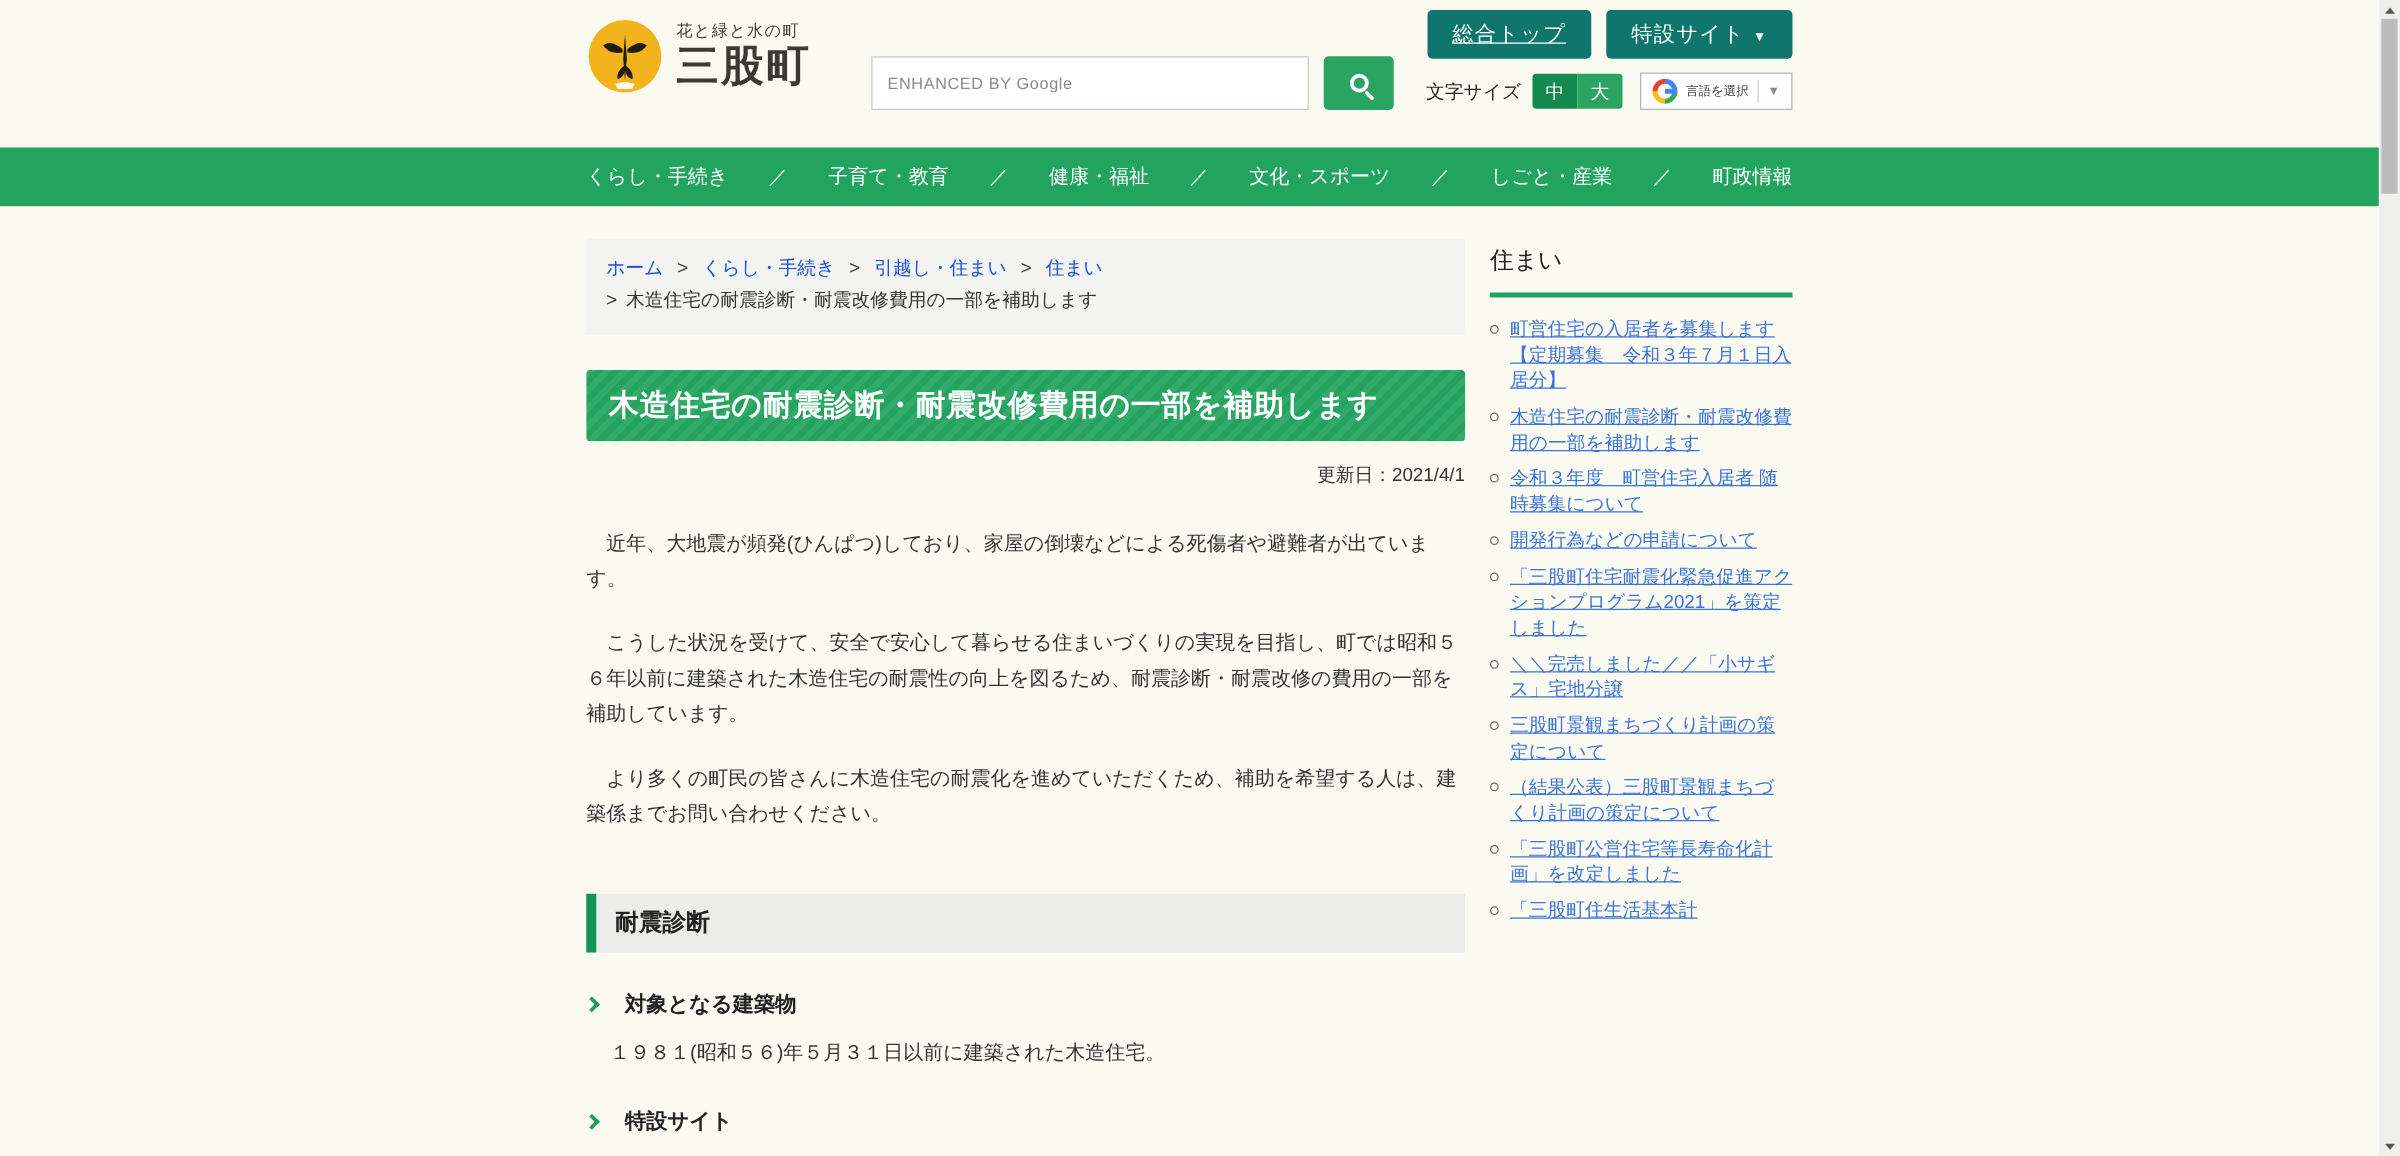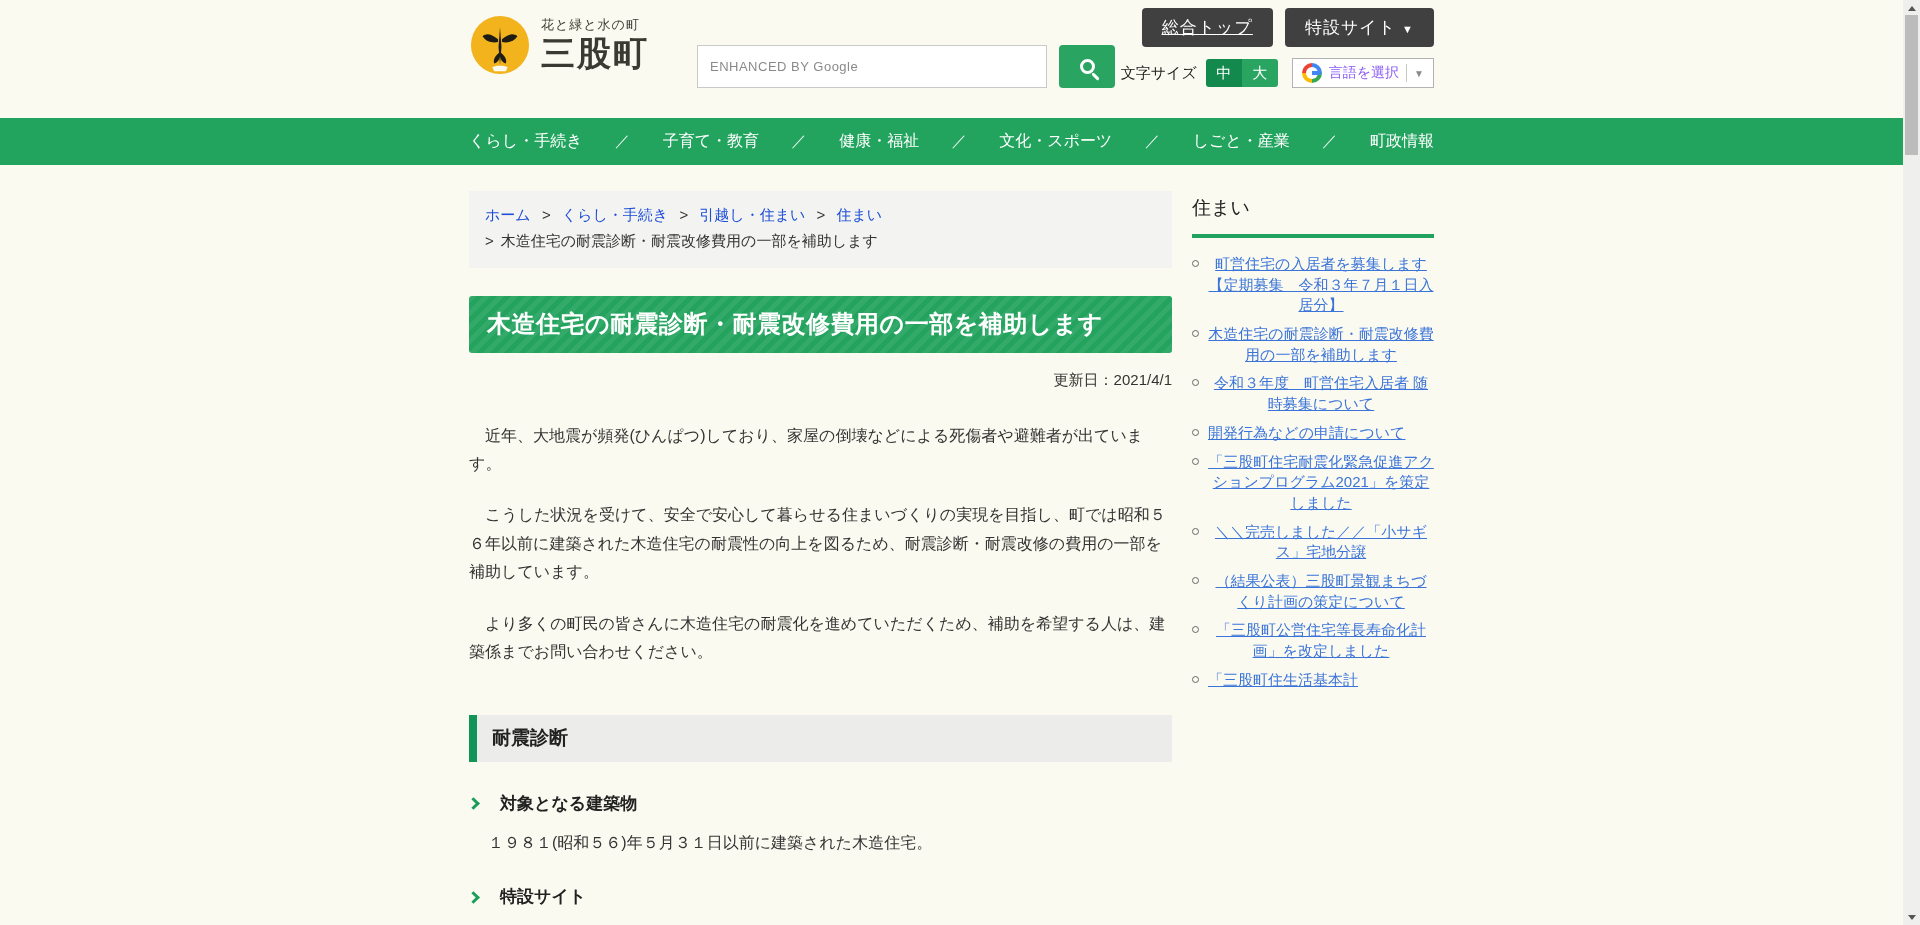--- a/index.html
+++ b/index.html
@@ -33,21 +33,21 @@
     width: 56px; height: 43px; margin-left: 12px; background: #2aa561; border: none;
     border-radius: 4px; cursor: pointer; display: flex; align-items: center; justify-content: center;
   }
   .mag { position: relative; width: 15px; height: 15px; border: 3px solid #fff; border-radius: 50%; }
   .mag::after { content: ""; position: absolute; left: 11px; top: 10px; width: 3px; height: 9px;
     background: #fff; transform: rotate(-45deg); border-radius: 2px; }
 
   .header-right { position: absolute; right: 0; top: 8px; display: flex; flex-direction: column; align-items: flex-end; }
   .top-buttons { display: flex; gap: 12px; }
   .brown-btn {
-    background: #404040; color: #fff; border: none; border-radius: 4px;
+    background: #0f766e; color: #fff; border: none; border-radius: 4px;
     font-size: 17px; padding: 8px 20px; cursor: pointer; letter-spacing: 1px;
     font-family: inherit;
   }
   .brown-btn .u { text-decoration: underline; }
   .brown-btn .caret { font-size: 11px; margin-left: 6px; }
 
   .tools-row { display: flex; align-items: center; margin-top: 11px; }
   .fontsize-label { font-size: 15px; color: #222; margin-right: 9px; }
   .size-btn { width: 36px; height: 28px; border: none; color: #fff; font-size: 15px; cursor: pointer; font-family: inherit; }
   .size-btn.mid { background: #13894e; border-radius: 3px 0 0 3px; }
@@ -55,21 +55,21 @@
   .translate-box {
     margin-left: 14px; background: #fff; border: 1px solid #b3b3b3;
     display: flex; align-items: center; padding: 4px 9px; gap: 7px; cursor: pointer;
   }
   .g-icon { width: 20px; height: 20px; border-radius: 50%; position: relative; flex-shrink: 0;
     background: conic-gradient(#4285f4 0 25%, #34a853 25% 50%, #fbbc05 50% 75%, #ea4335 75% 100%);
   }
   .g-icon::before { content: ""; position: absolute; left: 4px; top: 4px; width: 12px; height: 12px;
     border-radius: 50%; background: #fff; }
   .g-icon::after { content: ""; position: absolute; left: 10px; top: 8px; width: 9px; height: 4px; background: #4285f4; }
-  .translate-label { font-size: 14px; color: #8b5cf6; }
+  .translate-label { font-size: 10px; color: #404040; }
   .translate-divider { width: 1px; height: 18px; background: #c7c7c7; }
   .translate-caret { font-size: 10px; color: #8a8a8a; }
 
   
   .main-nav { background: #22a45e; height: 47px; }
   .nav-inner {
     width: 965px; margin: 0 auto; height: 47px;
     display: flex; align-items: center; justify-content: space-between;
   }
   .nav-item { color: #fff; font-size: 16px; text-decoration: none; cursor: pointer; white-space: nowrap; }
@@ -112,21 +112,21 @@
   .sub-heading { display: flex; align-items: center; gap: 22px; }
   .chevron-icon { width: 9px; height: 9px; border-top: 3px solid #1b9d58; border-right: 3px solid #1b9d58;
     transform: rotate(45deg); margin-top: 1px; flex-shrink: 0; }
   .sub-heading-text { font-size: 17px; font-weight: bold; color: #222; }
   .sub-body { margin: 15px 0 0 19px; font-size: 16px; line-height: 1.6; }
   .sub-body.underlined { text-decoration: underline; }
 
   
   .side-title { font-size: 19px; color: #222; padding-bottom: 13px; border-bottom: 4px solid #1fa35e; }
   .side-list { list-style: none; margin-top: 16px; }
-  .side-list li { display: flex; gap: 9px; margin-bottom: 8px; text-align: center; }
+  .side-list li { display: flex; gap: 9px; margin-bottom: 8px; }
   .bullet-circle-icon { width: 7px; height: 7px; border: 1px solid #666; border-radius: 50%;
     margin-top: 6px; flex-shrink: 0; }
   .side-link { font-size: 15px; line-height: 1.38; color: #3b74d8; text-decoration: underline; cursor: pointer; }
 
   
   .scrollbar { position: fixed; right: 0; top: 0; width: 17px; height: 925px; background: #efefed; z-index: 50; }
   .sb-btn { position: absolute; left: 0; width: 17px; height: 16px; display: flex; align-items: center; justify-content: center; cursor: pointer; }
   .sb-btn.up { top: 0; }
   .sb-btn.down { bottom: 0; }
   .tri-up { width: 0; height: 0; border-left: 4px solid transparent; border-right: 4px solid transparent; border-bottom: 5px solid #555; }
@@ -281,20 +281,24 @@
             <span class="bullet-circle-icon"></span>
             <a class="side-link">「三股町住宅耐震化緊急促進アクションプログラム2021」を策定しました</a>
           </li>
 
           <li>
             <span class="bullet-circle-icon"></span>
             <a class="side-link">＼＼完売しました／／「小サギス」宅地分譲</a>
           </li>
 
 
+          <li>
+            <span class="bullet-circle-icon"></span>
+            <a class="side-link">三股町景観まちづくり計画の策定について</a>
+          </li>
 
           <li>
             <span class="bullet-circle-icon"></span>
             <a class="side-link">（結果公表）三股町景観まちづくり計画の策定について</a>
           </li>
 
           <li>
             <span class="bullet-circle-icon"></span>
             <a class="side-link">「三股町公営住宅等長寿命化計画」を改定しました</a>
           </li>

